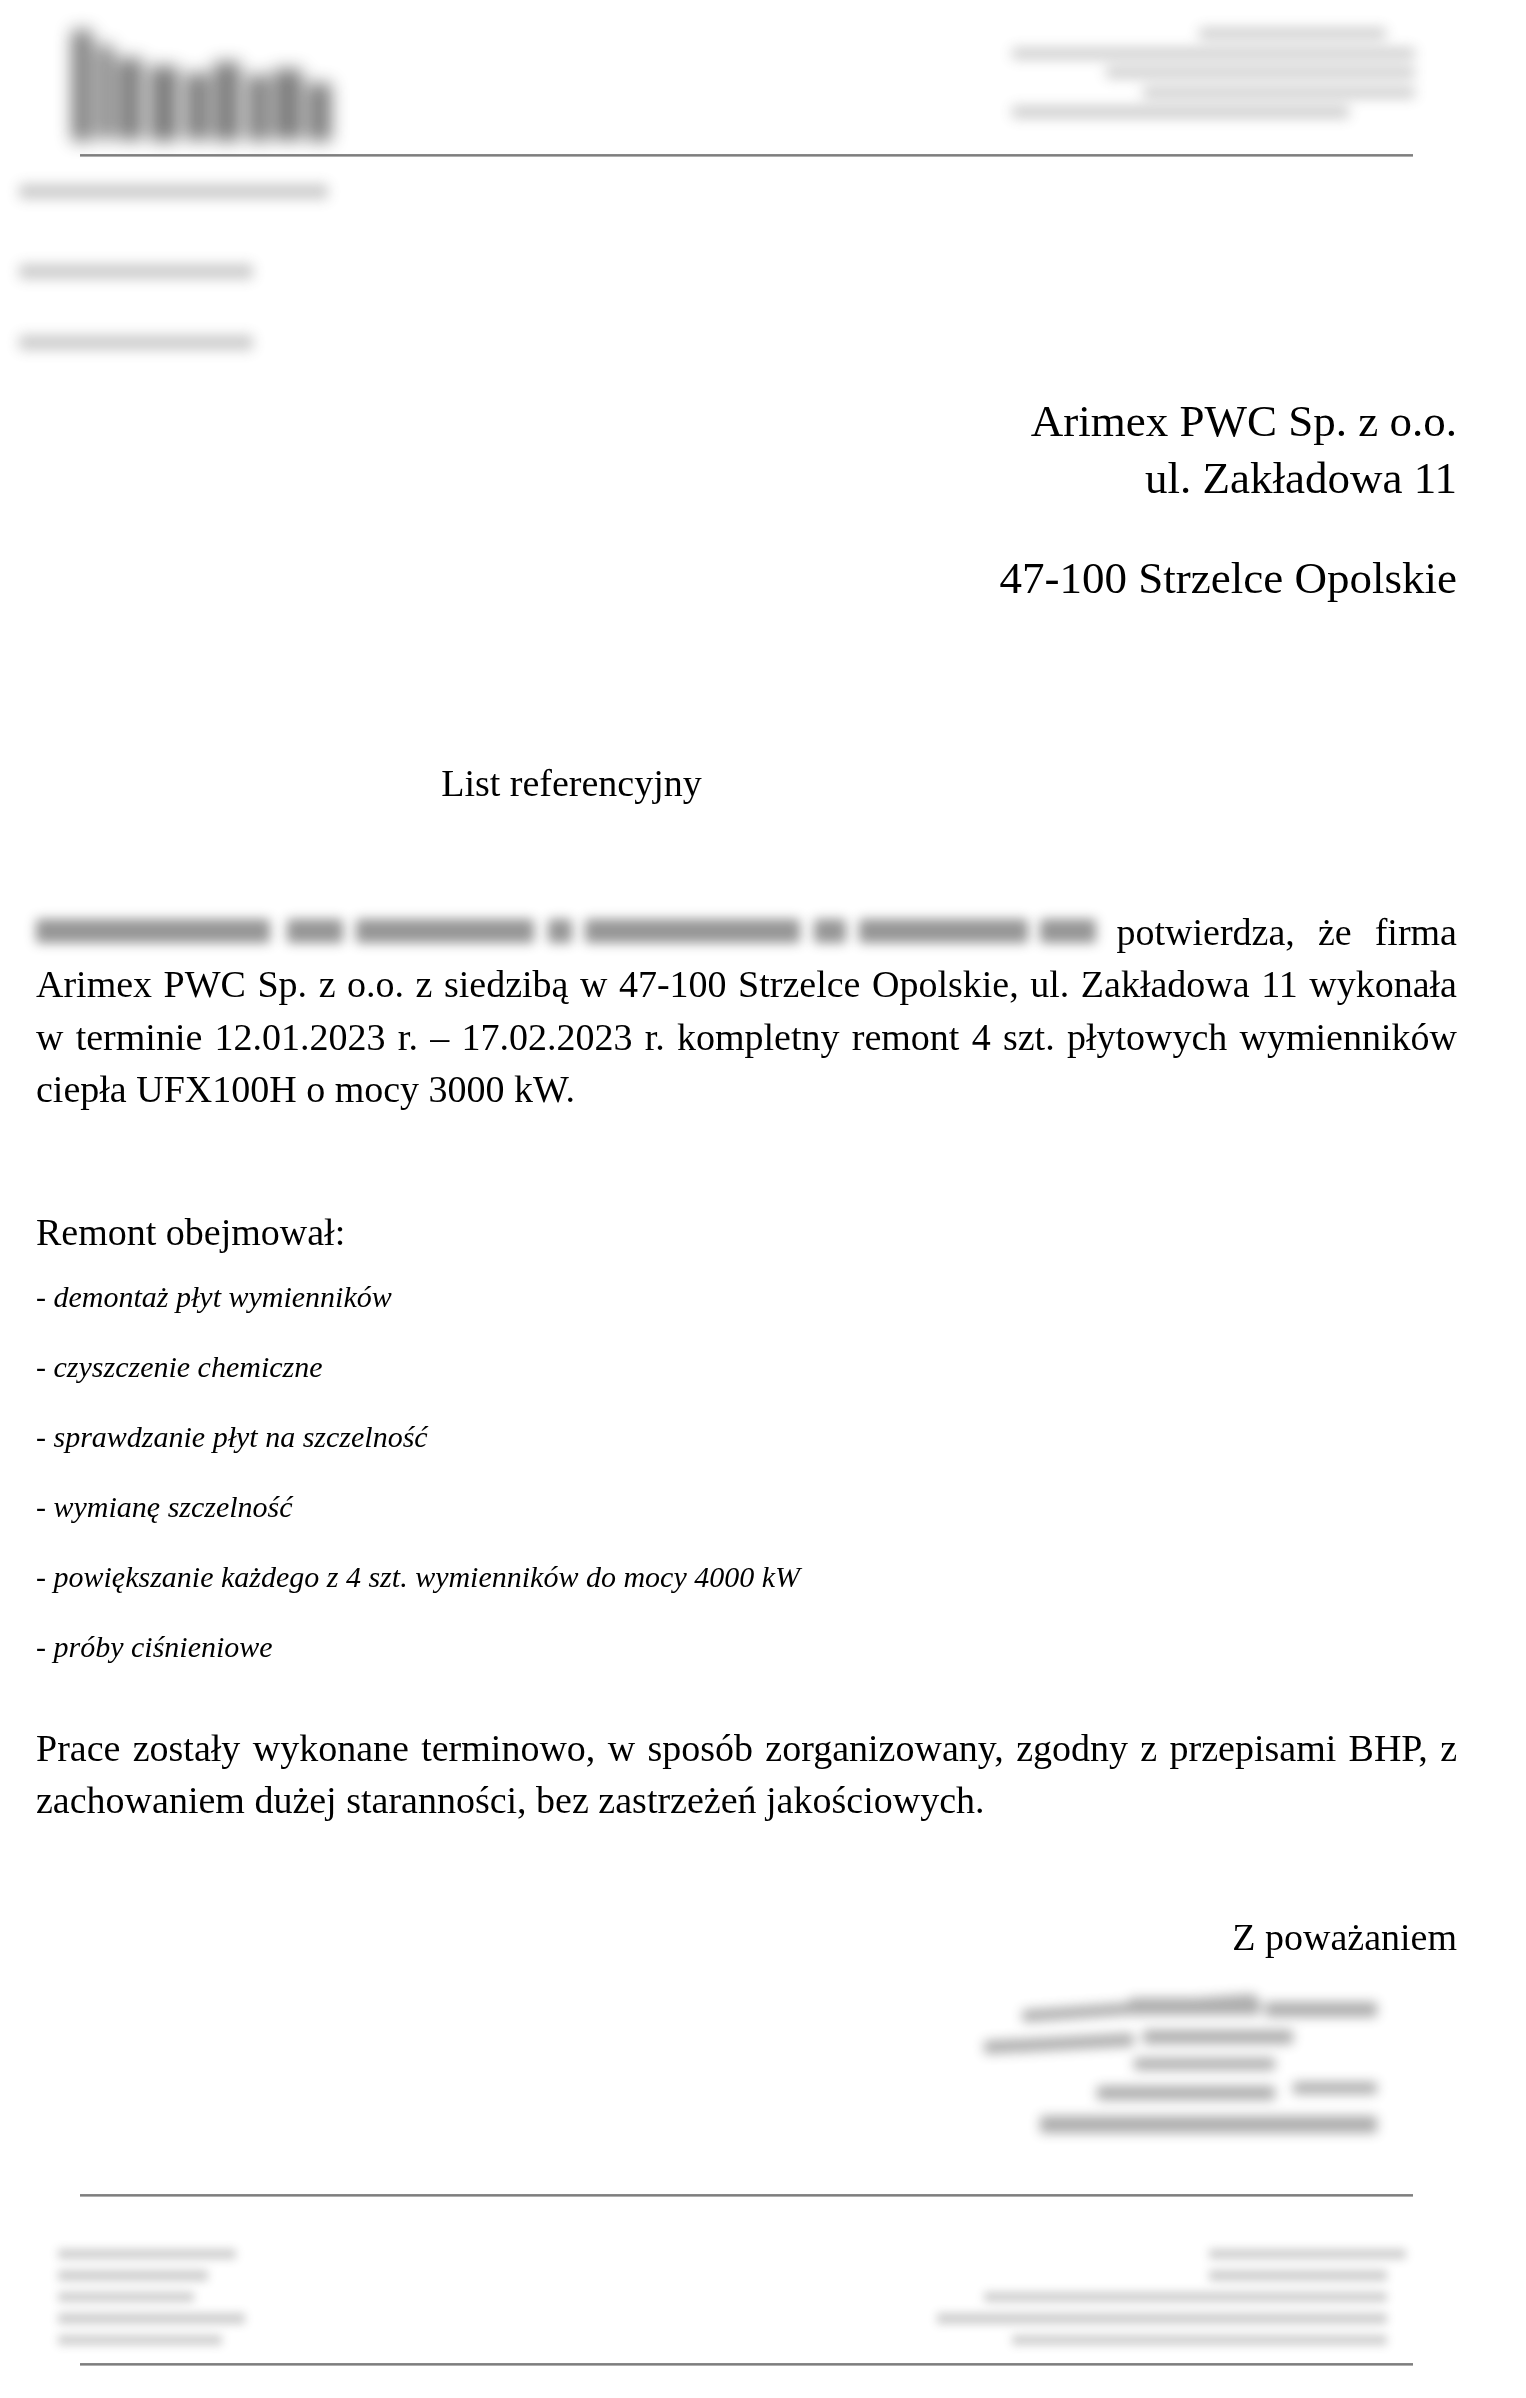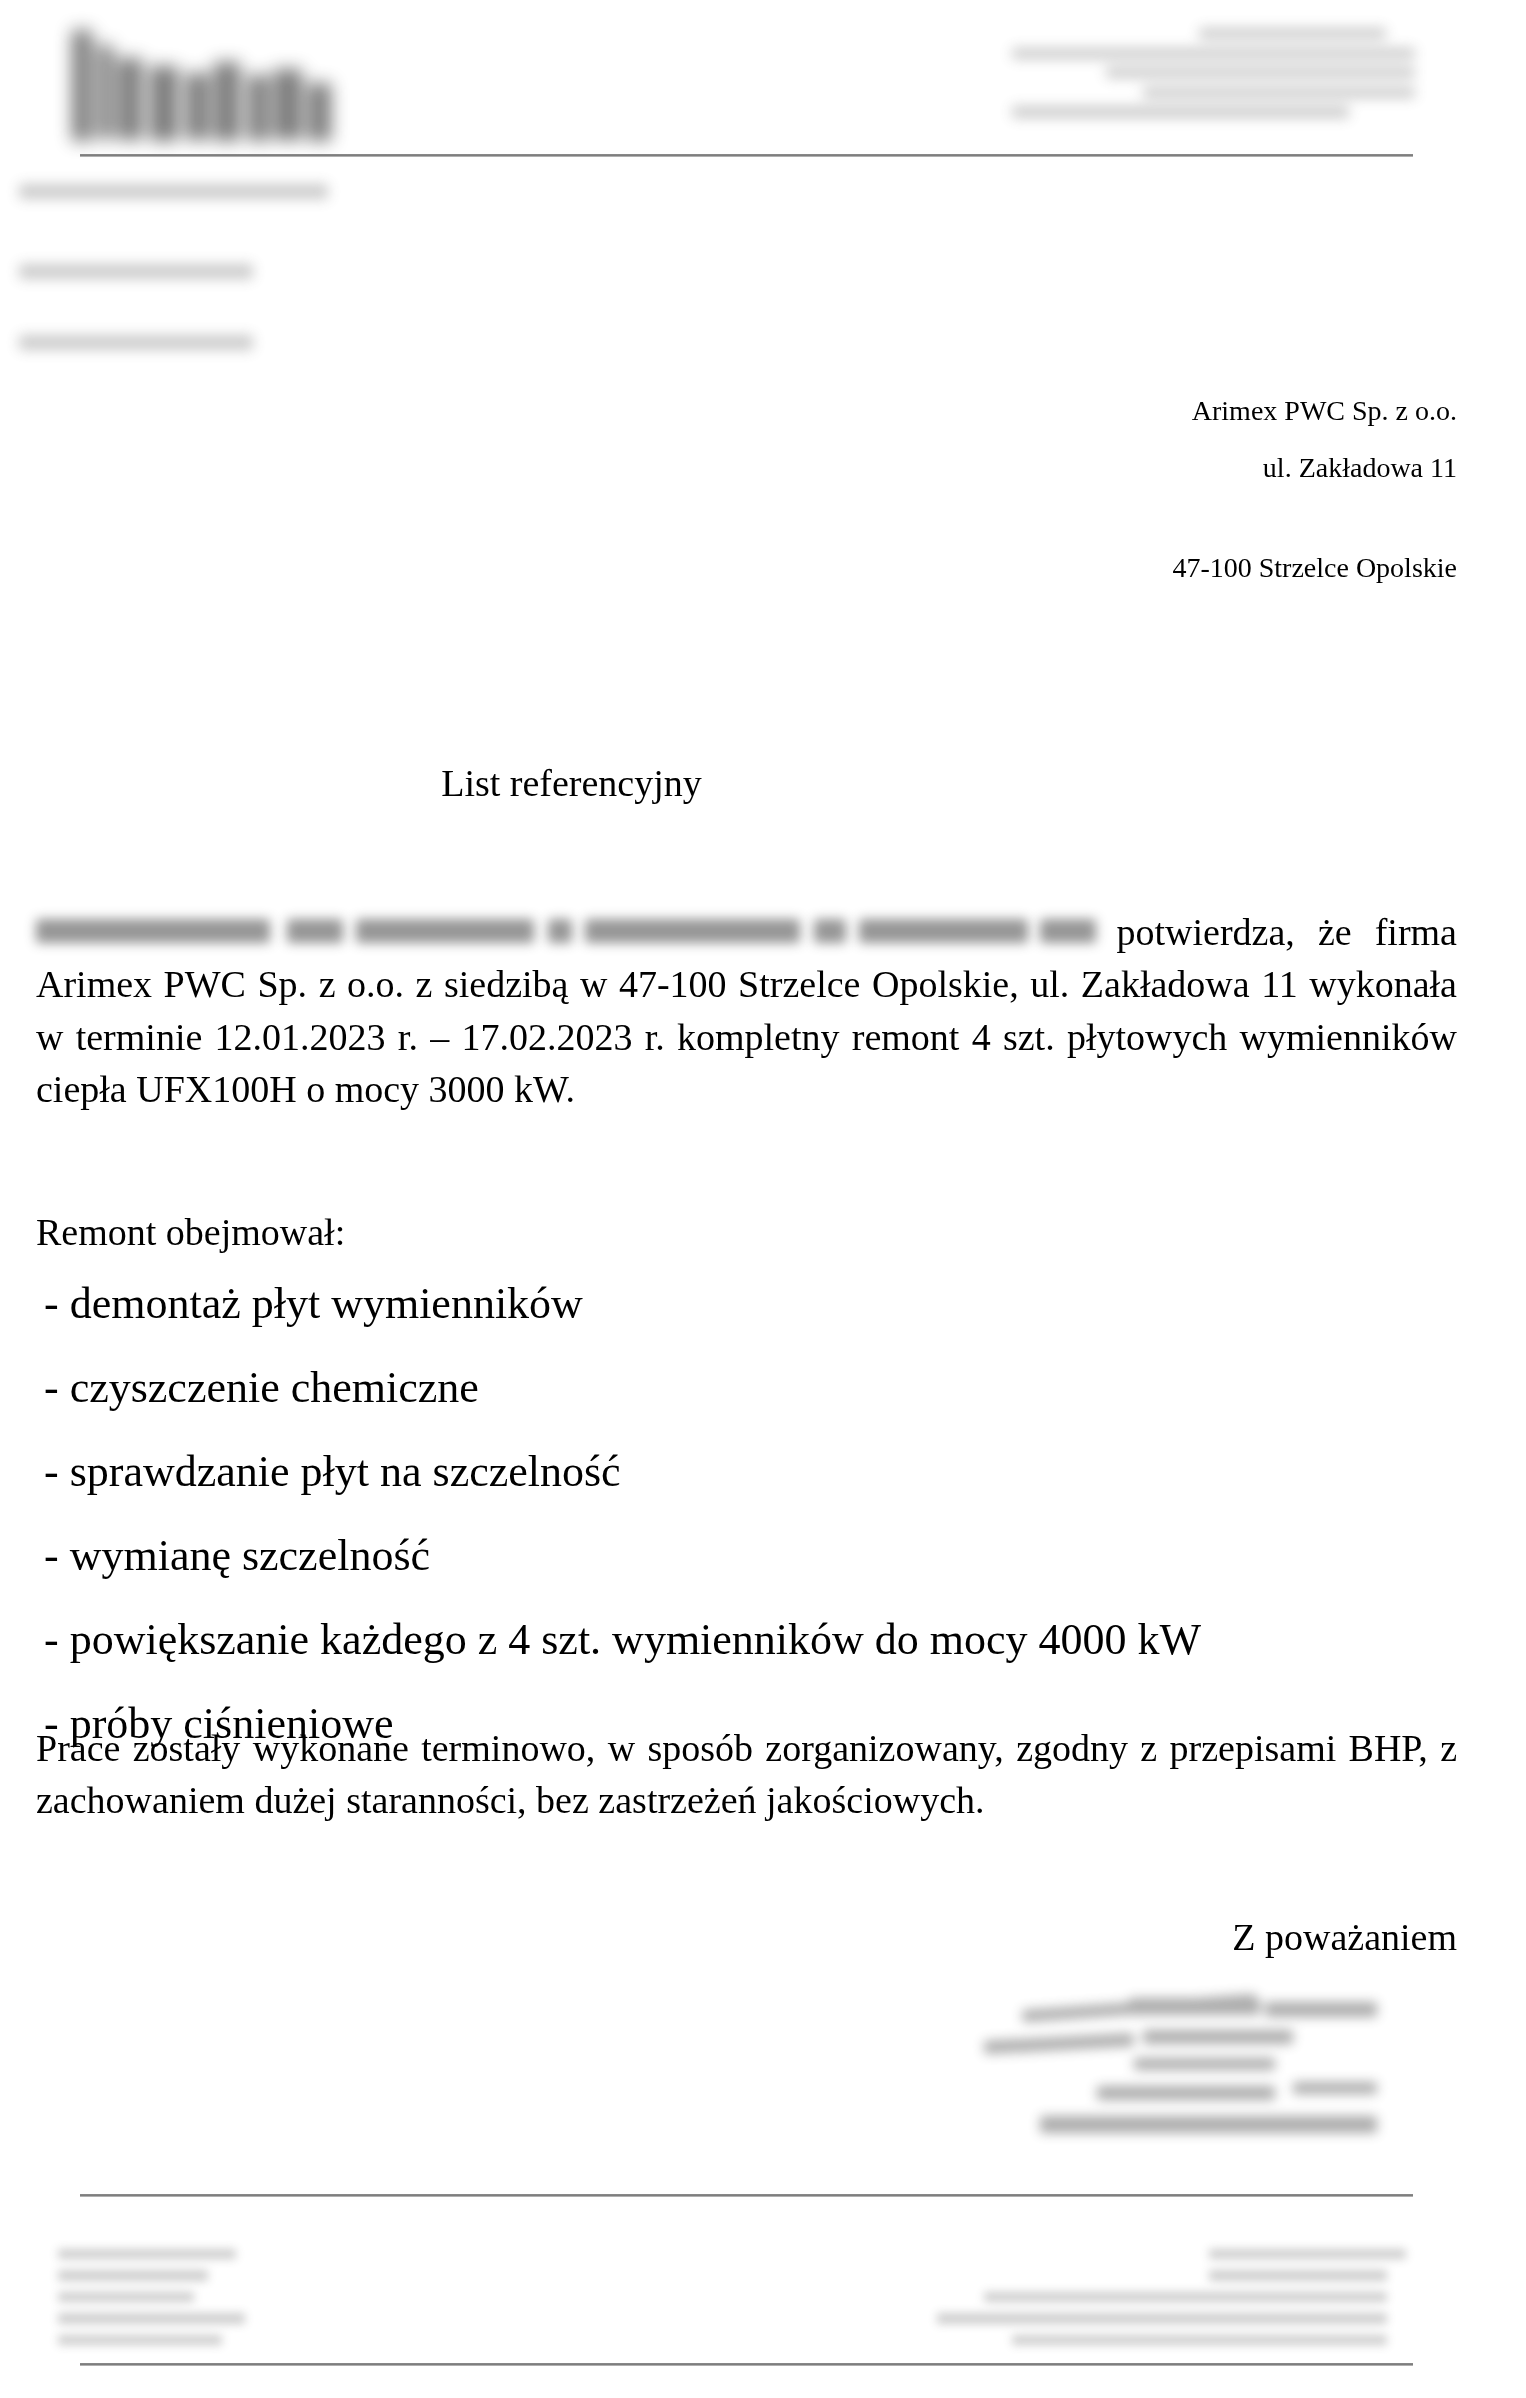--- a/index.html
+++ b/index.html
@@ -67,21 +67,21 @@
     width: 1457px;
     text-align: right;
     font-size: 38px;
     line-height: 1.15;
     white-space: nowrap;
   }
   .addr {
     position: absolute;
     right: 69px;
     text-align: right;
-    font-size: 28px;
+    font-size: 45px;
     line-height: 1.2;
     white-space: nowrap;
   }
   .addr.l1 { top: 394px; }
   .addr.l2 { top: 451px; }
   .addr.l3 { top: 551px; }
 
   .doc-title {
     position: absolute;
     left: 0;
@@ -122,24 +122,25 @@
 
   .lead-in {
     position: absolute;
     left: 36px;
     top: 1210px;
     font-size: 38px;
   }
 
   .bullets {
     position: absolute;
-    left: 44px;
+    left: 36px;
     top: 1282px;
     width: 1424px;
-    font-size: 44px;
+    font-size: 30px;
+    font-style: italic;
   }
   .bullets .bullet {
     line-height: 1.0;
     margin-bottom: 40px;
     white-space: nowrap;
   }
 
   .para-close {
     top: 1722px;
     left: 36px;

